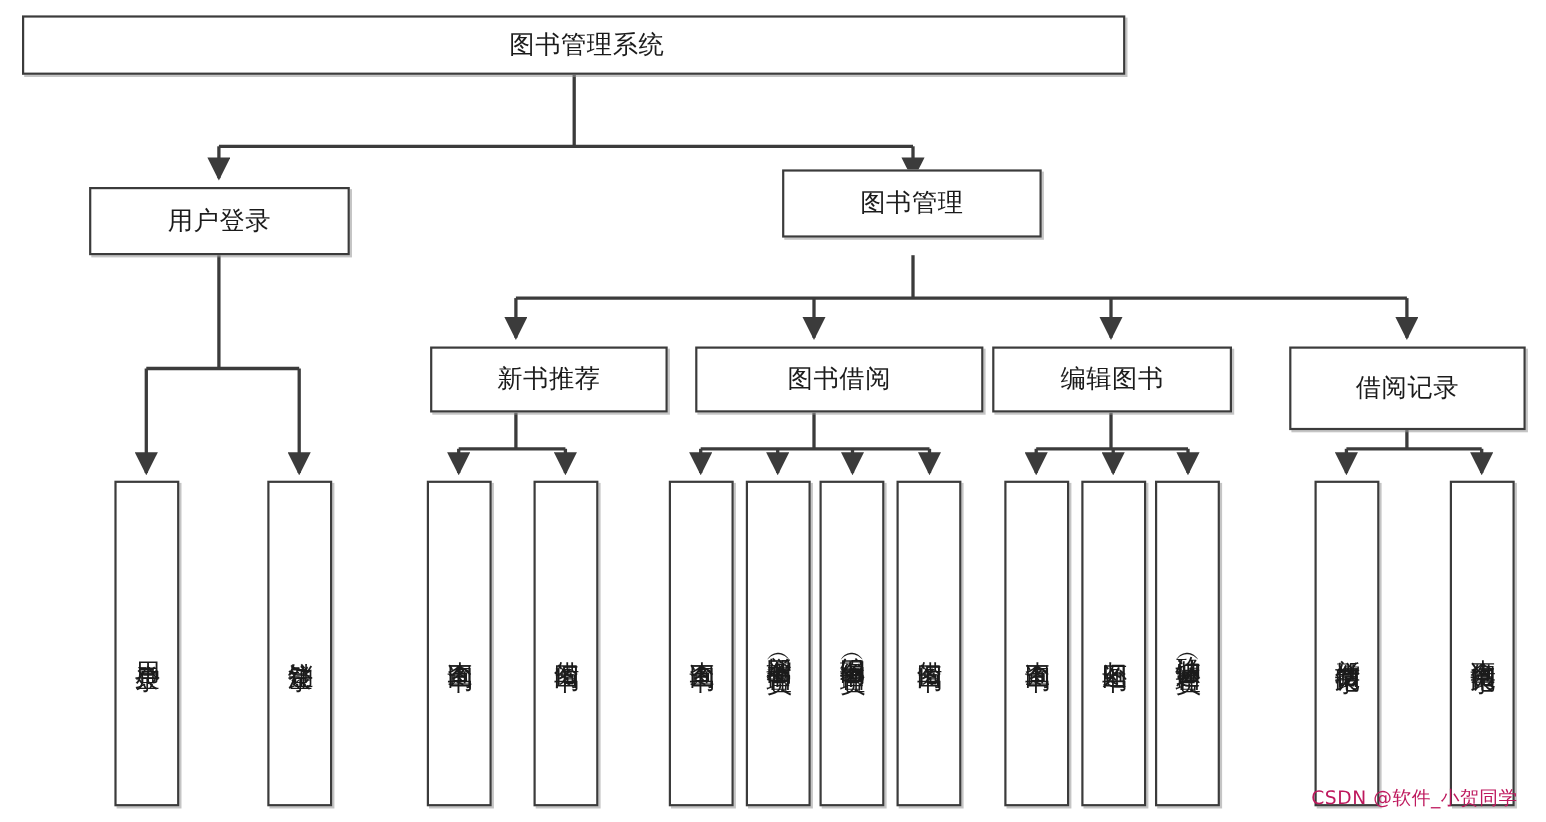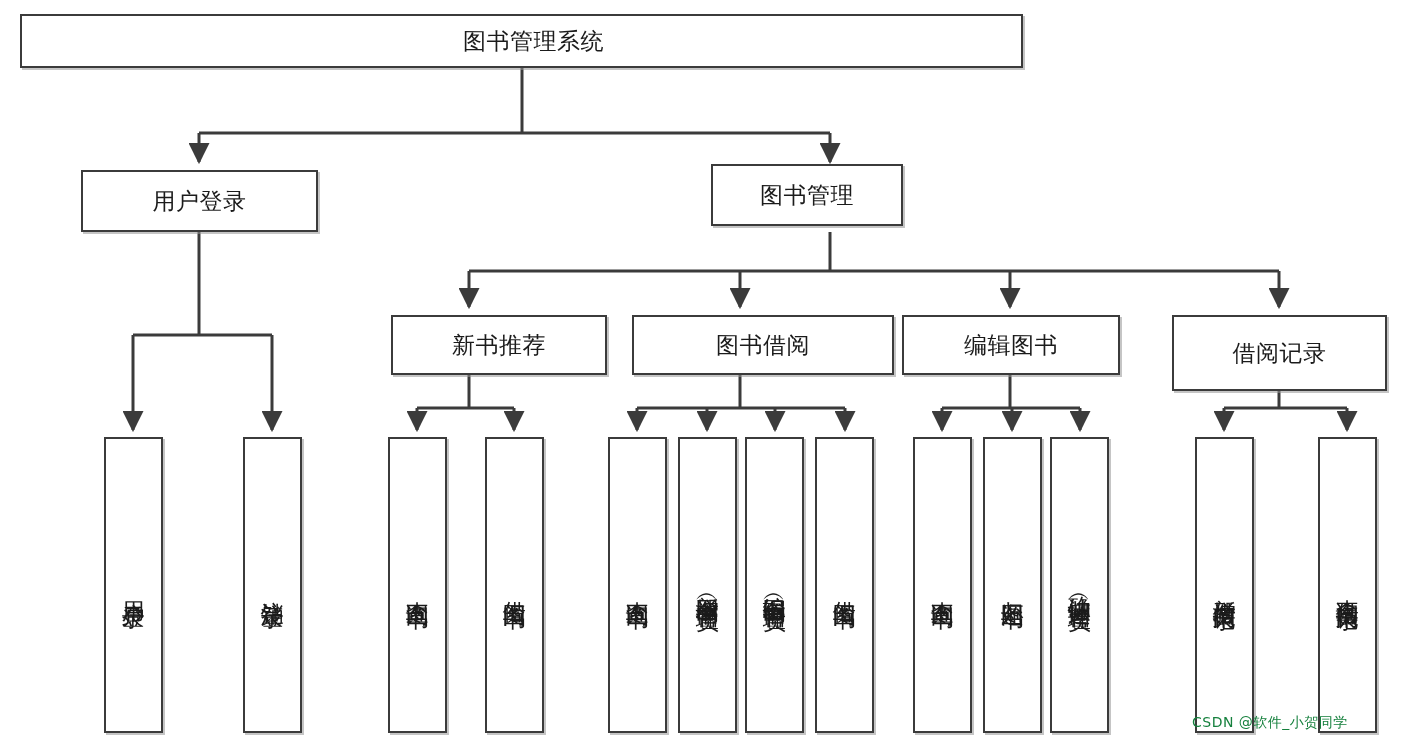--- a/index.html
+++ b/index.html
@@ -51,22 +51,22 @@
   .lineset {
     position: absolute;
     left: 0;
     top: 0;
     width: 1405px;
     height: 747px;
     pointer-events: none;
   }
   .watermark {
     position: absolute;
-    font-size: 14px;
-    color: #15803d;
+    font-size: 17px;
+    color: #be185d;
     white-space: nowrap;
     letter-spacing: 0.5px;
   }
 </style>
 </head>
 <body>
 
 <div id="canvas">
 
   <svg class="lineset" viewBox="0 0 1405 747" width="1405" height="747">
@@ -119,21 +119,21 @@
     </g>
   </svg>
 
   <div class="node node-h shadow" style="left:20px; top:14px; width:1003px; height:54px;padding-left:24px;">
     <span>图书管理系统</span>
   </div>
 
   <div class="node node-h shadow" style="left:81px; top:170px; width:237px; height:62px;">
     <span>用户登录</span>
   </div>
-  <div class="node node-h shadow" style="left:711px; top:164px; width:192px; height:62px;align-items:center;">
+  <div class="node node-h shadow" style="left:711px; top:154px; width:236px; height:62px;align-items:center;">
     <span>图书管理</span>
   </div>
 
   <div class="node node-h shadow" style="left:362px; top:315px; width:216px; height:60px;margin-left:29px;">
     <span>新书推荐</span>
   </div>
   <div class="node node-h shadow" style="left:632px; top:315px; width:262px; height:60px;">
     <span>图书借阅</span>
   </div>
   <div class="node node-h shadow" style="left:902px; top:315px; width:218px; height:60px;">

